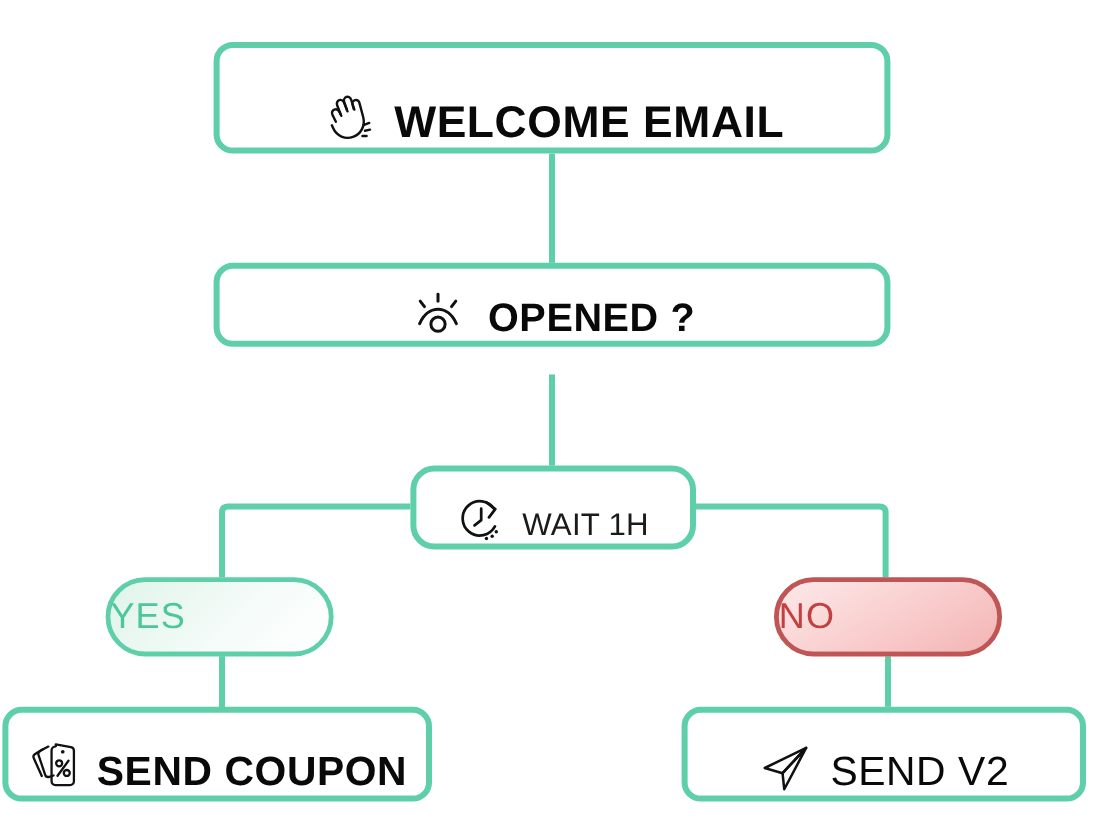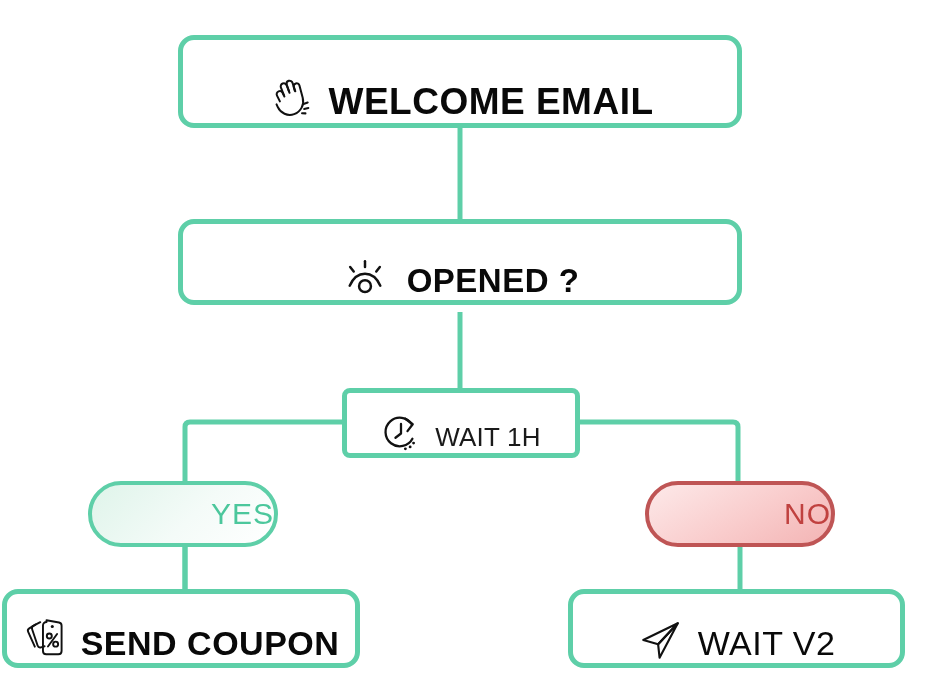--- a/index.html
+++ b/index.html
@@ -49,30 +49,30 @@
   
   #node-welcome {
     left: 178px; top: 35px; width: 564px; height: 93px;
   }
   #node-welcome .ico { margin-right: 16px; }
   #node-welcome .lbl {
     font-size: 37px;
     font-weight: bold;
   }
   #node-opened {
-    left: 178px; top: 219px; width: 564px; height: 86px;
+    left: 178px; top: 219px; width: 564px; height: 70px;
   }
   #node-opened .ico { margin-right: 18px; }
   #node-opened .lbl {
     font-size: 33px;
     font-weight: bold;
   }
   #node-wait {
     left: 342px; top: 388px; width: 238px; height: 70px;
-    border-radius: 8px;
+    border-radius: 20px;
   }
   #node-wait .ico { margin-right: 14px; }
   #node-wait .lbl {
     font-size: 26px;
     font-weight: normal;
     color: #1a1a1a;
     letter-spacing: 0.2px;
   }
   #node-coupon {
     left: 2px; top: 589px; width: 358px; height: 79px;
@@ -89,21 +89,21 @@
   #node-sendv2 .lbl {
     font-size: 34px;
     font-weight: normal;
   }
   
   .pill {
     position: absolute;
     box-sizing: border-box;
     display: flex;
     align-items: center;
-    justify-content: flex-end;
+    justify-content: flex-start;
     border-radius: 999px;
     z-index: 3;
   }
   #pill-yes {
     left: 88px; top: 481px; width: 190px; height: 66px;
     border: 4px solid #5ecfa8;
     background: linear-gradient(135deg, #dff4ea 0%, #f4fbf8 55%, #ffffff 100%);
   }
   #pill-yes .ptxt {
     font-size: 30px;
@@ -214,16 +214,16 @@
     <span class="lbl">SEND COUPON</span>
   </div>
 
   <div class="node" id="node-sendv2">
     <span class="ico">
       <svg width="46" height="46" viewBox="0 0 48 48" fill="none" stroke="#111111" stroke-width="2.2" stroke-linecap="round" stroke-linejoin="round">
         <path d="M41.5 6.5 L5.5 24.0 L21.0 28.5 L41.5 6.5 Z"></path>
         <path d="M41.5 6.5 L21.0 28.5 L22.5 42.5 L41.5 6.5 Z"></path>
       </svg>
     </span>
-    <span class="lbl">WAIT V2</span>
+    <span class="lbl">SEND V2</span>
   </div>
 
 </div>
 
 </body></html>

